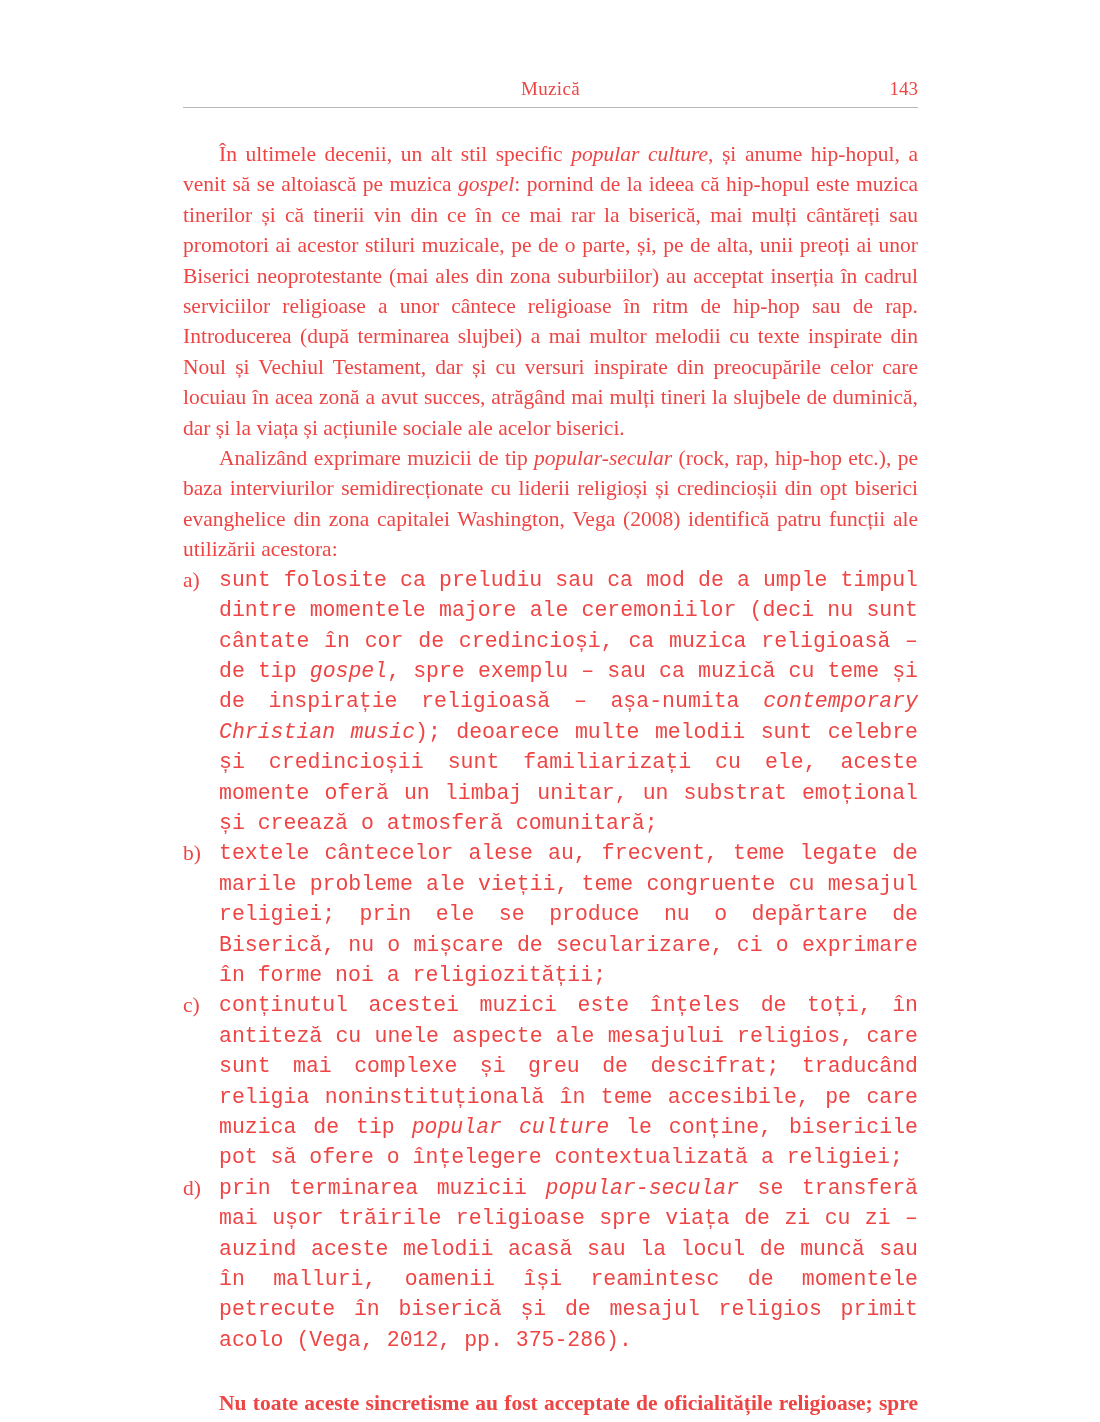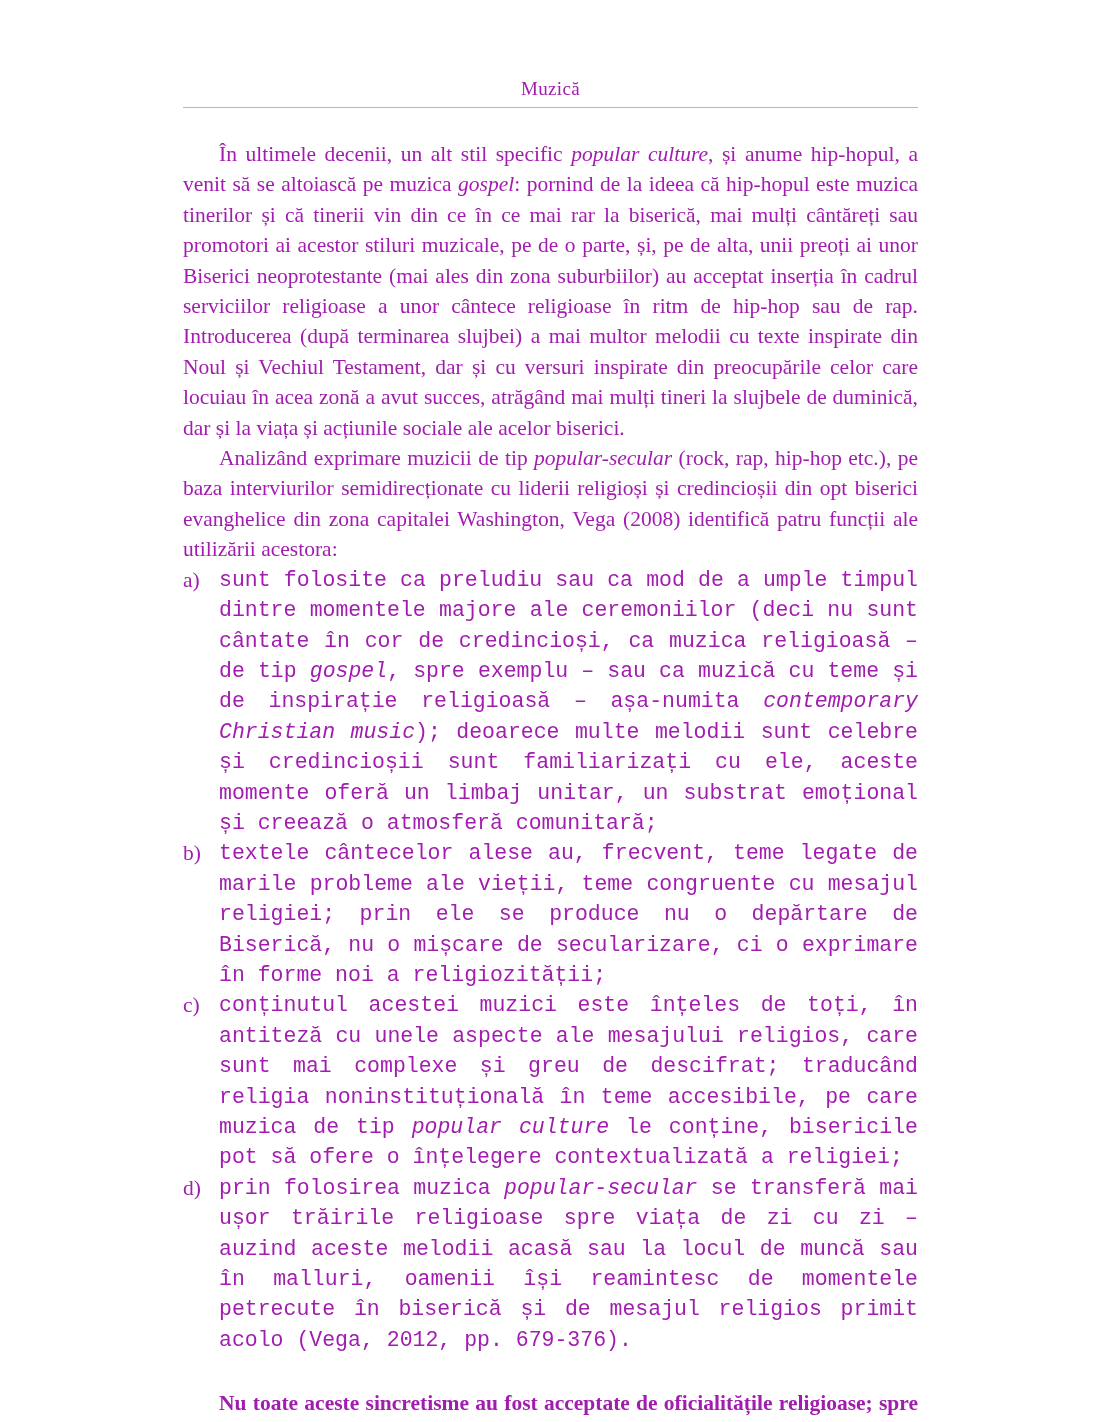--- a/index.html
+++ b/index.html
@@ -7,21 +7,21 @@
   html, body {
     background: #e8e8e8;
   }
 
   .page {
     position: relative;
     width: 1100px;
     height: 1422px;
     margin: 0 auto;
     background: #ffffff;
-    color: #a21caf;
+    color: #ef4444;
     font-family: "Liberation Serif", "DejaVu Serif", serif;
     padding: 78px 182px 0 183px;
     overflow: hidden;
   }
 
   .page-header {
     display: grid;
     grid-template-columns: 1fr auto 1fr;
     align-items: baseline;
     font-size: 19px;
@@ -78,20 +78,21 @@
 
   i { font-style: italic; }
 </style>
 </head>
 <body>
 
 <div class="page">
 
   <header class="page-header">
     <span class="header-title">Muzică</span>
+    <span class="header-page-number">143</span>
   </header>
 
   <main class="page-body">
 
     <p class="para"><span>În ultimele decenii, un alt stil specific </span><i>popular culture</i><span>, și anume hip-hopul, a venit să se altoiască pe muzica </span><i>gospel</i><span>: pornind de la ideea că hip-hopul este muzica tinerilor și că tinerii vin din ce în ce mai rar la biserică, mai mulți cântăreți sau promotori ai acestor stiluri muzicale, pe de o parte, și, pe de alta, unii preoți ai unor Biserici neoprotestante (mai ales din zona suburbiilor) au acceptat inserția în cadrul serviciilor religioase a unor cântece religioase în ritm de hip-hop sau de rap. Introducerea (după terminarea slujbei) a mai multor melodii cu texte inspirate din Noul și Vechiul Testament, dar și cu versuri inspirate din preocupările celor care locuiau în acea zonă a avut succes, atrăgând mai mulți tineri la slujbele de duminică, dar și la viața și acțiunile sociale ale acelor biserici.</span></p>
 
     <p class="para"><span>Analizând exprimare muzicii de tip </span><i>popular-secular</i><span> (rock, rap, hip-hop etc.), pe baza interviurilor semidirecționate cu liderii religioși și credincioșii din opt biserici evanghelice din zona capitalei Washington, Vega (2008) identifică patru funcții ale utilizării acestora:</span></p>
 
     <div class="list-block">
 
@@ -105,21 +106,21 @@
         <span class="list-text"><span>textele cântecelor alese au, frecvent, teme legate de marile probleme ale vieții, teme congruente cu mesajul religiei; prin ele se produce nu o depărtare de Biserică, nu o mișcare de secularizare, ci o exprimare în forme noi a religiozității;</span></span>
       </div>
 
       <div class="list-item">
         <span class="list-marker">c)</span>
         <span class="list-text"><span>conținutul acestei muzici este înțeles de toți, în antiteză cu unele aspecte ale mesajului religios, care sunt mai complexe și greu de descifrat; traducând religia noninstituțională în teme accesibile, pe care muzica de tip </span><i>popular culture</i><span> le conține, bisericile pot să ofere o înțelegere contextualizată a religiei;</span></span>
       </div>
 
       <div class="list-item">
         <span class="list-marker">d)</span>
-        <span class="list-text"><span>prin folosirea muzica </span><i>popular-secular</i><span> se transferă mai ușor trăirile religioase spre viața de zi cu zi – auzind aceste melodii acasă sau la locul de muncă sau în malluri, oamenii își reamintesc de momentele petrecute în biserică și de mesajul religios primit acolo (Vega, 2012, pp. 679-376).</span></span>
+        <span class="list-text"><span>prin terminarea muzicii </span><i>popular-secular</i><span> se transferă mai ușor trăirile religioase spre viața de zi cu zi – auzind aceste melodii acasă sau la locul de muncă sau în malluri, oamenii își reamintesc de momentele petrecute în biserică și de mesajul religios primit acolo (Vega, 2012, pp. 375-286).</span></span>
       </div>
 
     </div>
 
     <p class="para spaced"><span>Nu toate aceste sincretisme au fost acceptate de oficialitățile religioase; spre exemplu, clipul Madonnei </span><i>Live to tell</i><span>, în care cântăreața apărea</span></p>
 
   </main>
 
 </div>
 

